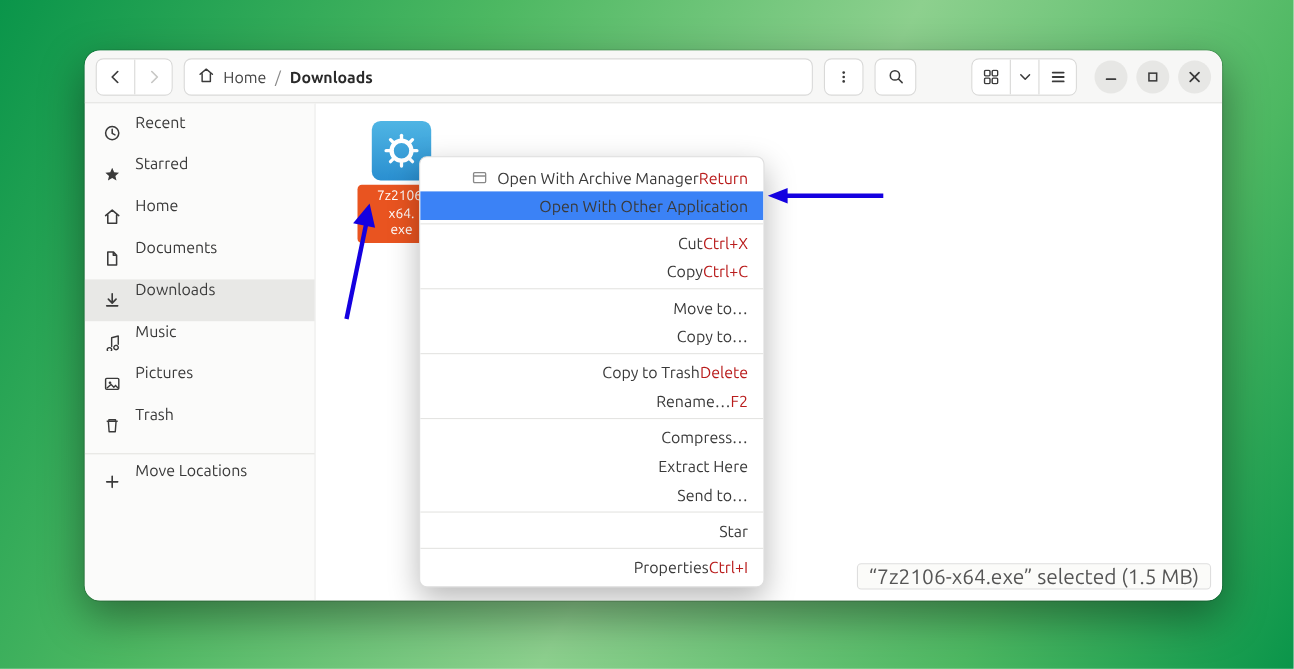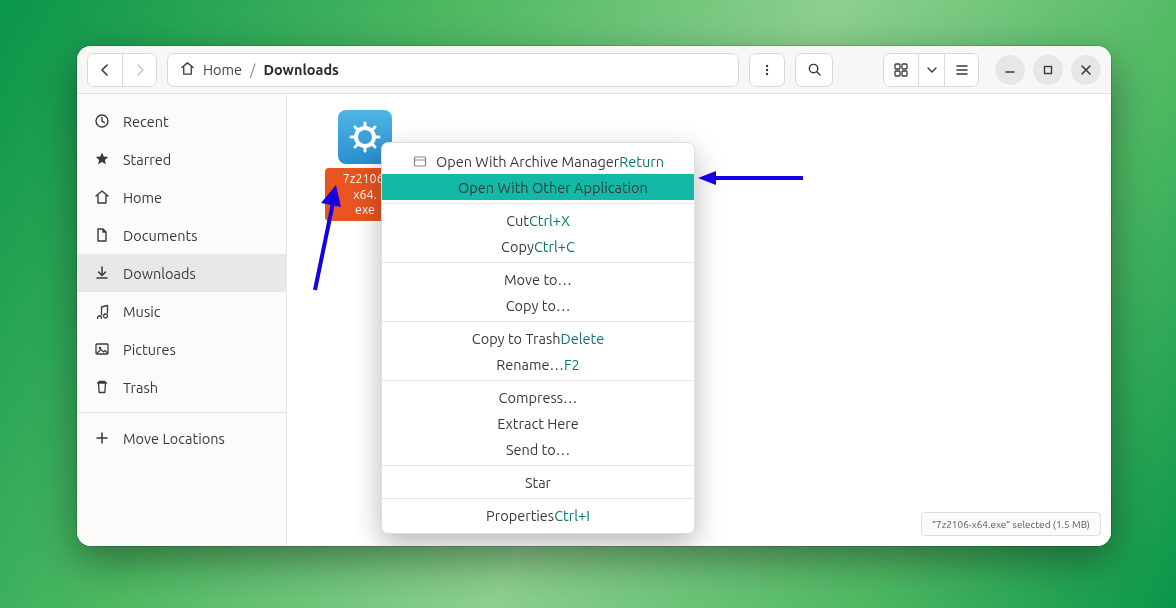--- a/index.html
+++ b/index.html
@@ -33,41 +33,41 @@
       border-radius:7px; display:flex; align-items:center; justify-content:center; cursor:pointer;}
     .viewswitch{display:flex; border:1px solid #d9d9d8; border-radius:7px; overflow:hidden;}
     .viewswitch .vsbtn{height:32px; width:34px; display:flex; align-items:center; justify-content:center; background:#fff; cursor:pointer;}
     .viewswitch .vsbtn.narrow{width:26px;}
     .viewswitch .vsbtn + .vsbtn{border-left:1px solid #d9d9d8;}
     .winbtns{display:flex; gap:8px; margin-left:6px;}
     .winbtn{width:30px; height:30px; border-radius:50%; background:#e7e7e5; display:flex; align-items:center; justify-content:center; cursor:pointer;}
     
     .body{flex:1; display:flex; overflow:hidden;}
     .sidebar{width:210px; background:#fbfbfa; border-right:1px solid #e8e8e6; padding:8px 0; display:flex; flex-direction:column;}
-    .sbitem{height:38px; display:flex; align-items:center; gap:12px; padding:0 16px; font-size:14.5px; color:#3a3a3a; cursor:pointer;}
+    .sbitem{height:38px; display:flex; gap:12px; padding:0 16px; font-size:14.5px; color:#3a3a3a; cursor:pointer;}
     .sbitem.active{background:#e8e8e6;}
     .sbicon{width:18px; display:flex; align-items:center; justify-content:center; color:#3a3a3a;}
     .sbdivider{height:1px; background:#e4e4e2; margin:6px 0;}
     
     .content{flex:1; position:relative; background:#fff; overflow:hidden;}
     .fileicon{position:absolute; left:38px; top:16px; width:80px; display:flex; flex-direction:column; align-items:center; gap:4px;}
     .iconbox{width:54px; height:54px; border-radius:8px; background:linear-gradient(#4fb5e4,#2a8fd0); display:flex; align-items:center; justify-content:center;}
     .filelabel{font-size:12.5px; line-height:1.25; text-align:center; padding:3px 7px; background:#E95420; color:#fff; border-radius:4px; white-space:pre-line;}
     
     .menu{position:absolute; left:94px; top:48px; width:314px; background:#fff; border:1px solid #dedede; border-radius:7px;
       box-shadow:0 10px 28px rgba(0,0,0,0.28); padding:5px 0; font-size:14.5px; overflow:hidden; z-index:5;}
-    .mitem{height:26px; padding:0 14px; display:flex; align-items:center; justify-content:center; cursor:pointer;}
+    .mitem{height:26px; padding:0 14px; display:flex; align-items:center; justify-content:flex-end; cursor:pointer;}
     .mitem .ml{display:flex; align-items:center; gap:8px;}
-    .mitem .accel{color:#0f766e;}
-    .mitem.hover{background:#14b8a6;padding-left:44px;}
+    .mitem .accel{color:#b91c1c;}
+    .mitem.hover{background:#3b82f6;padding-left:44px;}
     .msep{height:1px; background:#e4e4e2; margin:3px 0;}
     .micon{width:16px; height:16px; display:inline-flex; align-items:center; justify-content:center;}
     
     .statusbar{position:absolute; right:10px; bottom:10px; height:24px; background:#fbfbf9; border:1px solid #dedede;
-      border-radius:4px; padding:0 10px; display:flex; align-items:center; font-size:10px; color:#555;}
+      border-radius:4px; padding:0 10px; display:flex; align-items:center; font-size:19px; color:#555;}
     
     .arrow{position:absolute; z-index:20;}
     .arrow svg{overflow:visible;}
   </style>
 </head>
 <body>
 
 <div class="window">
 
   <div class="titlebar">

